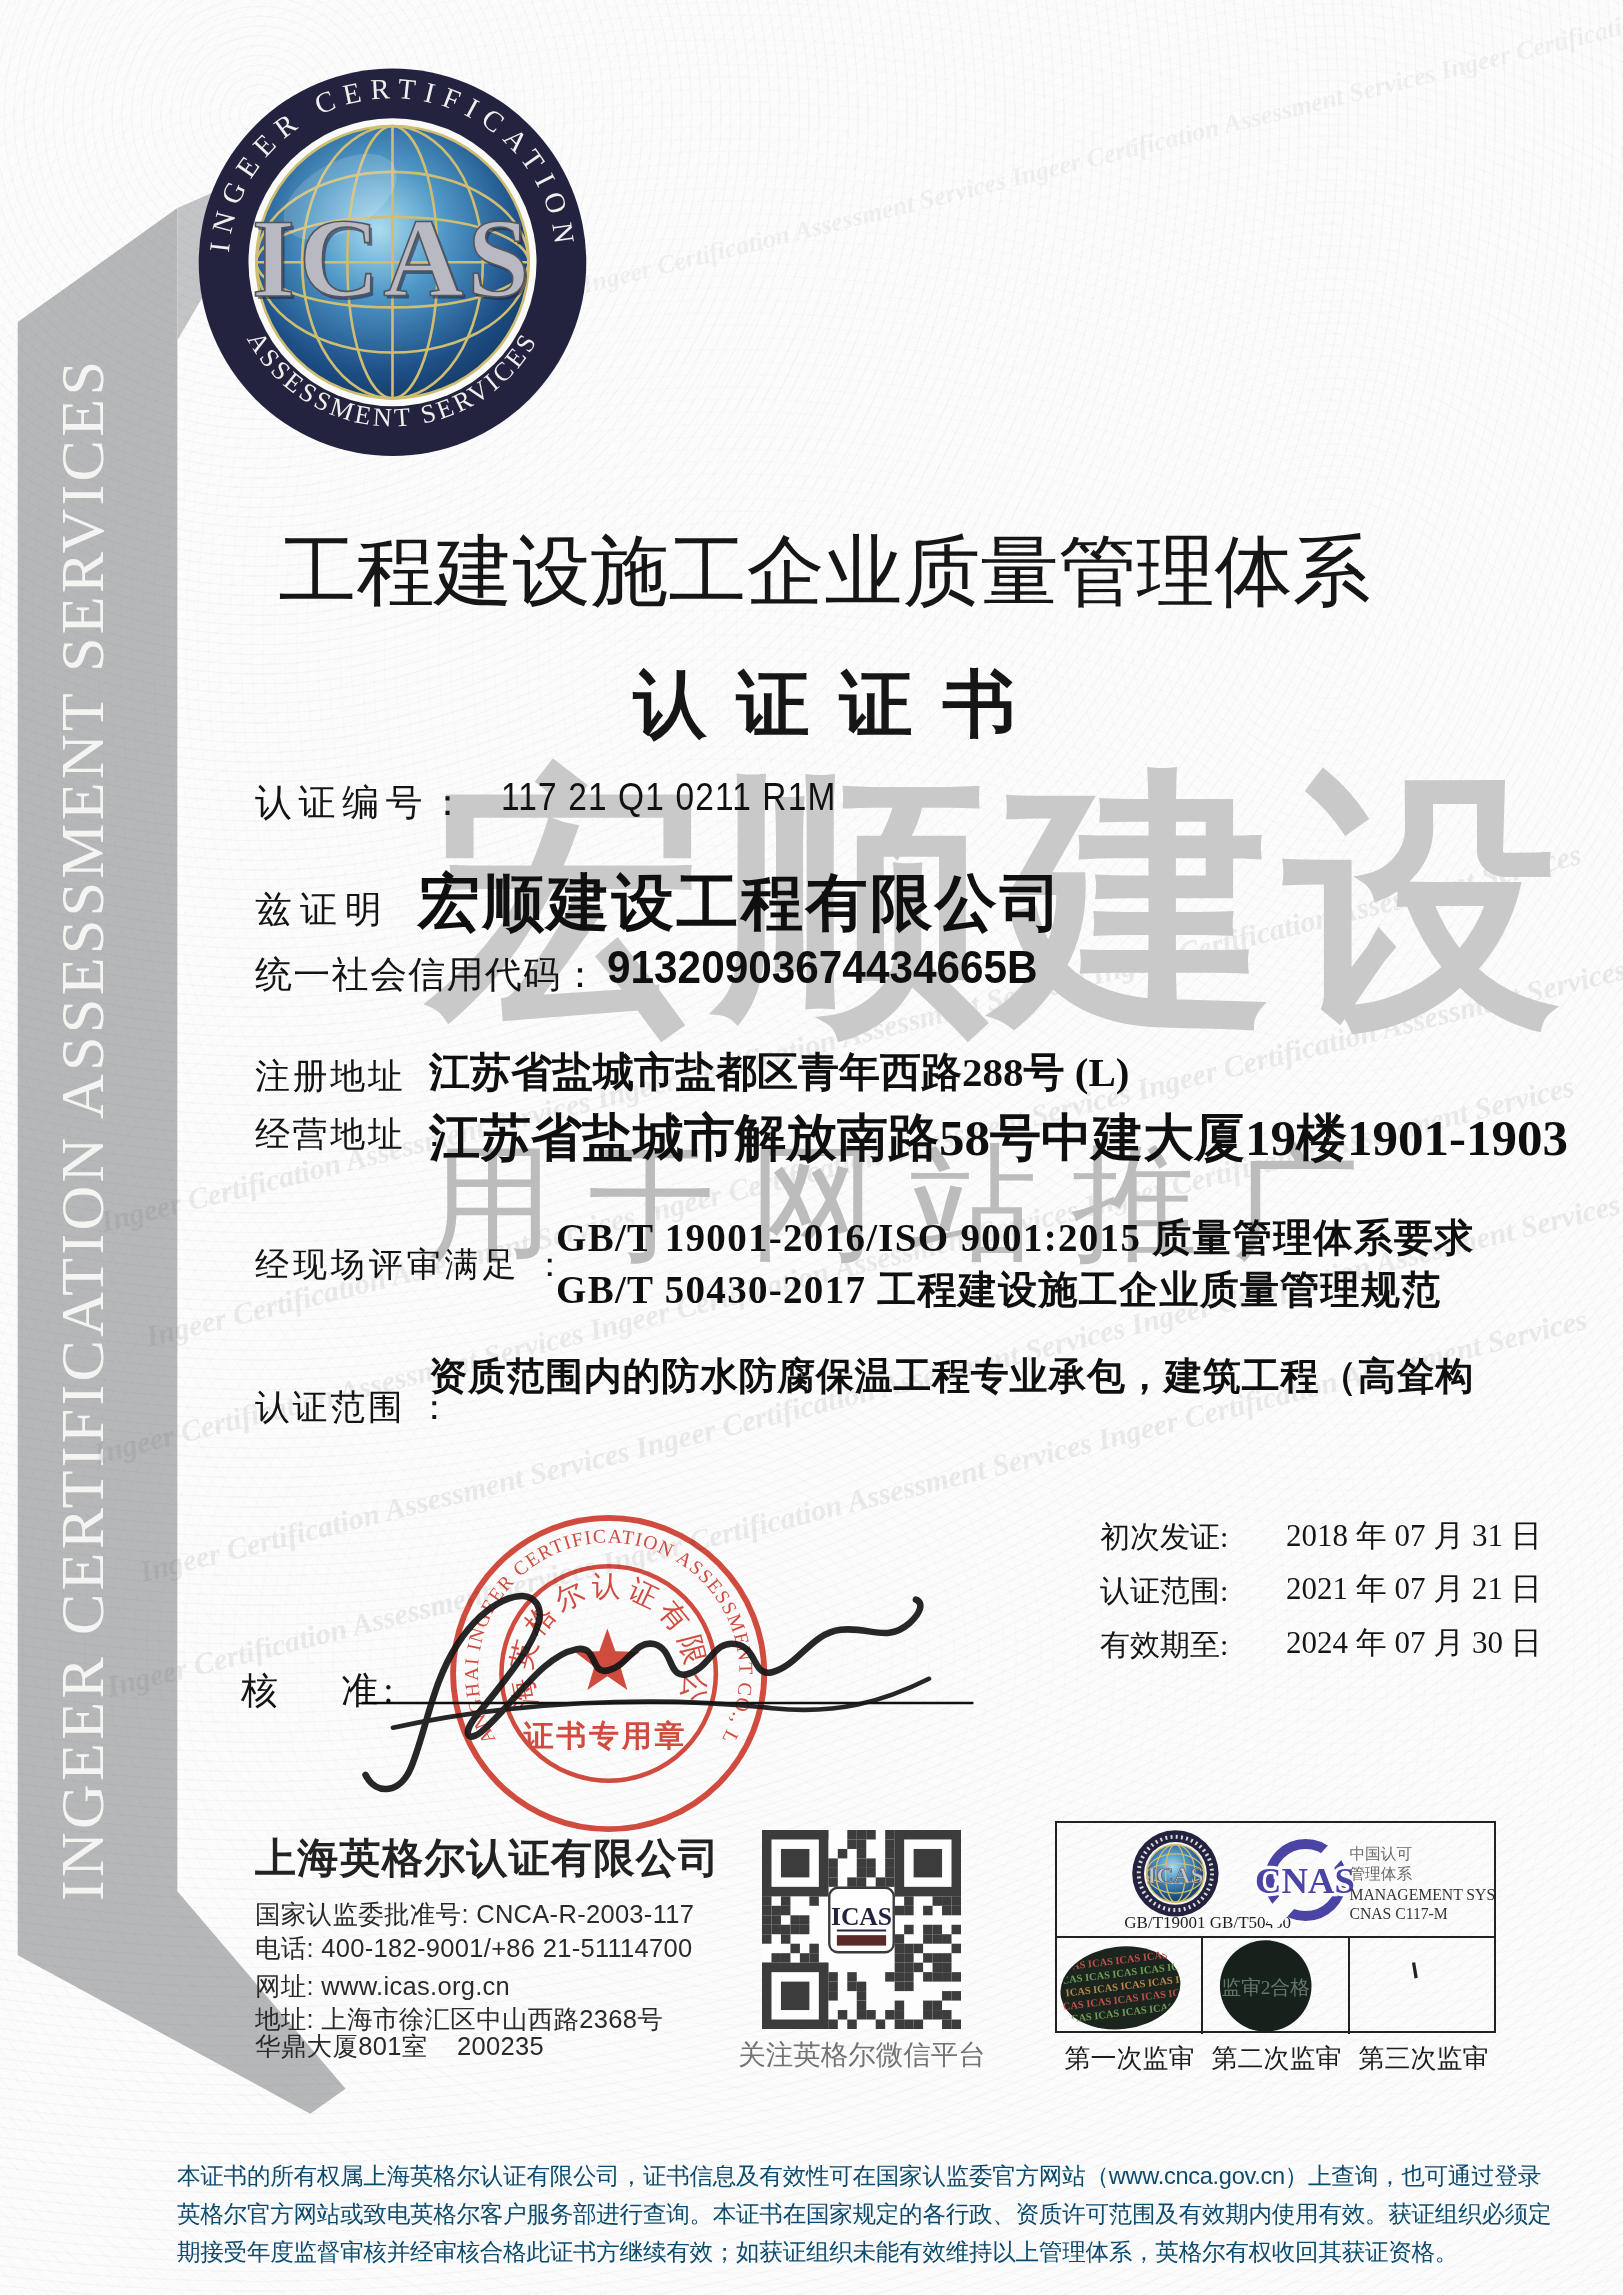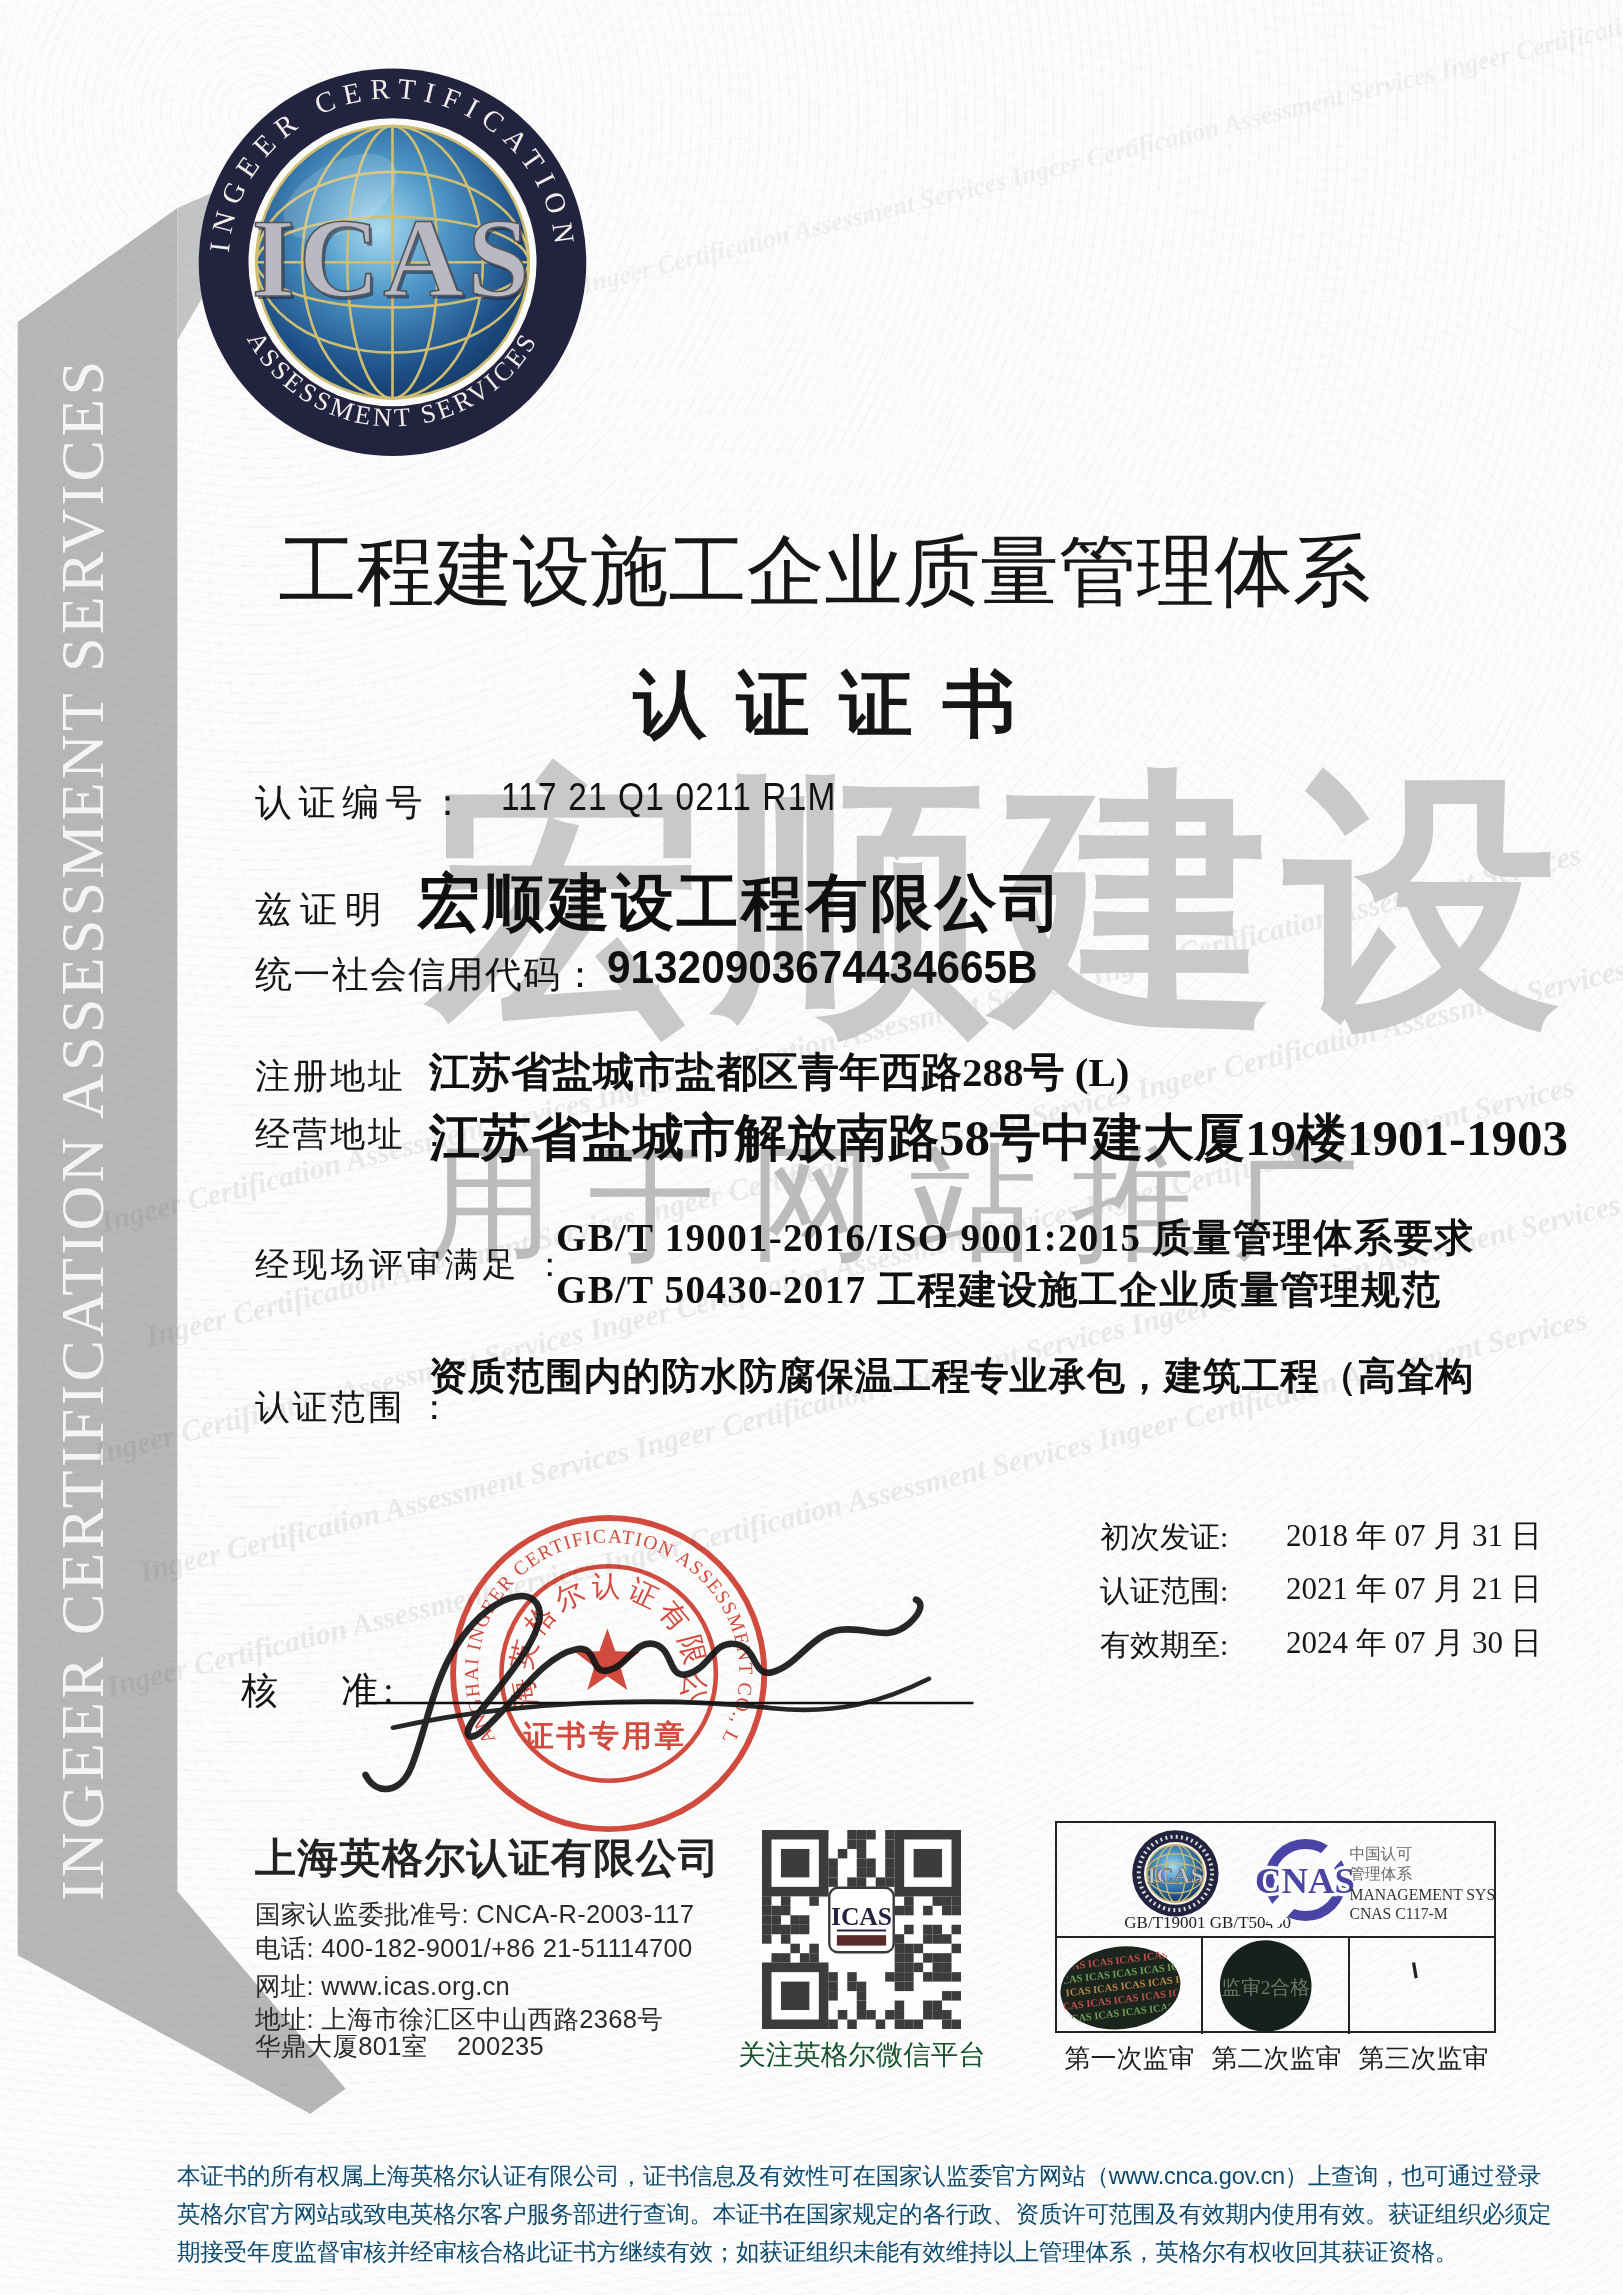--- a/index.html
+++ b/index.html
@@ -23,21 +23,21 @@
   .title2{left:209px;top:656px;width:1231px;text-align:center;font-size:73px;font-weight:bold;letter-spacing:30px;text-indent:30px;}
   .lbl{font-size:37px;color:#141414;}
   .val{font-weight:bold;color:#0f0f0f;}
   .pre{white-space:pre;}
   .dates-label{font-size:30px;}
   .dates-value{font-size:31px;}
   .issuer-name{font-size:41px;font-weight:bold;letter-spacing:1.3px;color:#222;}
   .issuer-line{font-size:25.5px;color:#2a2a2a;letter-spacing:0.3px;}
   .footer-line{font-size:23.6px;color:#0c4a6e;letter-spacing:-0.3px;line-height:38px;white-space:nowrap;}
   .audit-cap{width:139px;text-align:center;font-size:26px;color:#1d1d1d;}
-  .qr-caption{width:270px;text-align:center;font-size:27.5px;color:#14532d;}
+  .qr-caption{width:270px;text-align:center;font-size:27.5px;color:#737373;}
   .tbl{left:1055px;top:1821px;width:441px;height:212px;border:2px solid #222;box-sizing:border-box;}
   .tbl-row1{position:absolute;left:0;top:0;width:100%;height:115px;border-bottom:2px solid #222;box-sizing:border-box;}
   .tbl-row2{position:absolute;left:0;top:115px;width:100%;height:96px;display:flex;}
   .tbl-cell{flex:1;border-right:2px solid #222;box-sizing:border-box;}
   .tbl-cell:last-child{border-right:none;}
   svg text{font-family:"Liberation Serif","DejaVu Serif",serif;}
 </style>
 </head>
 <body>
 

